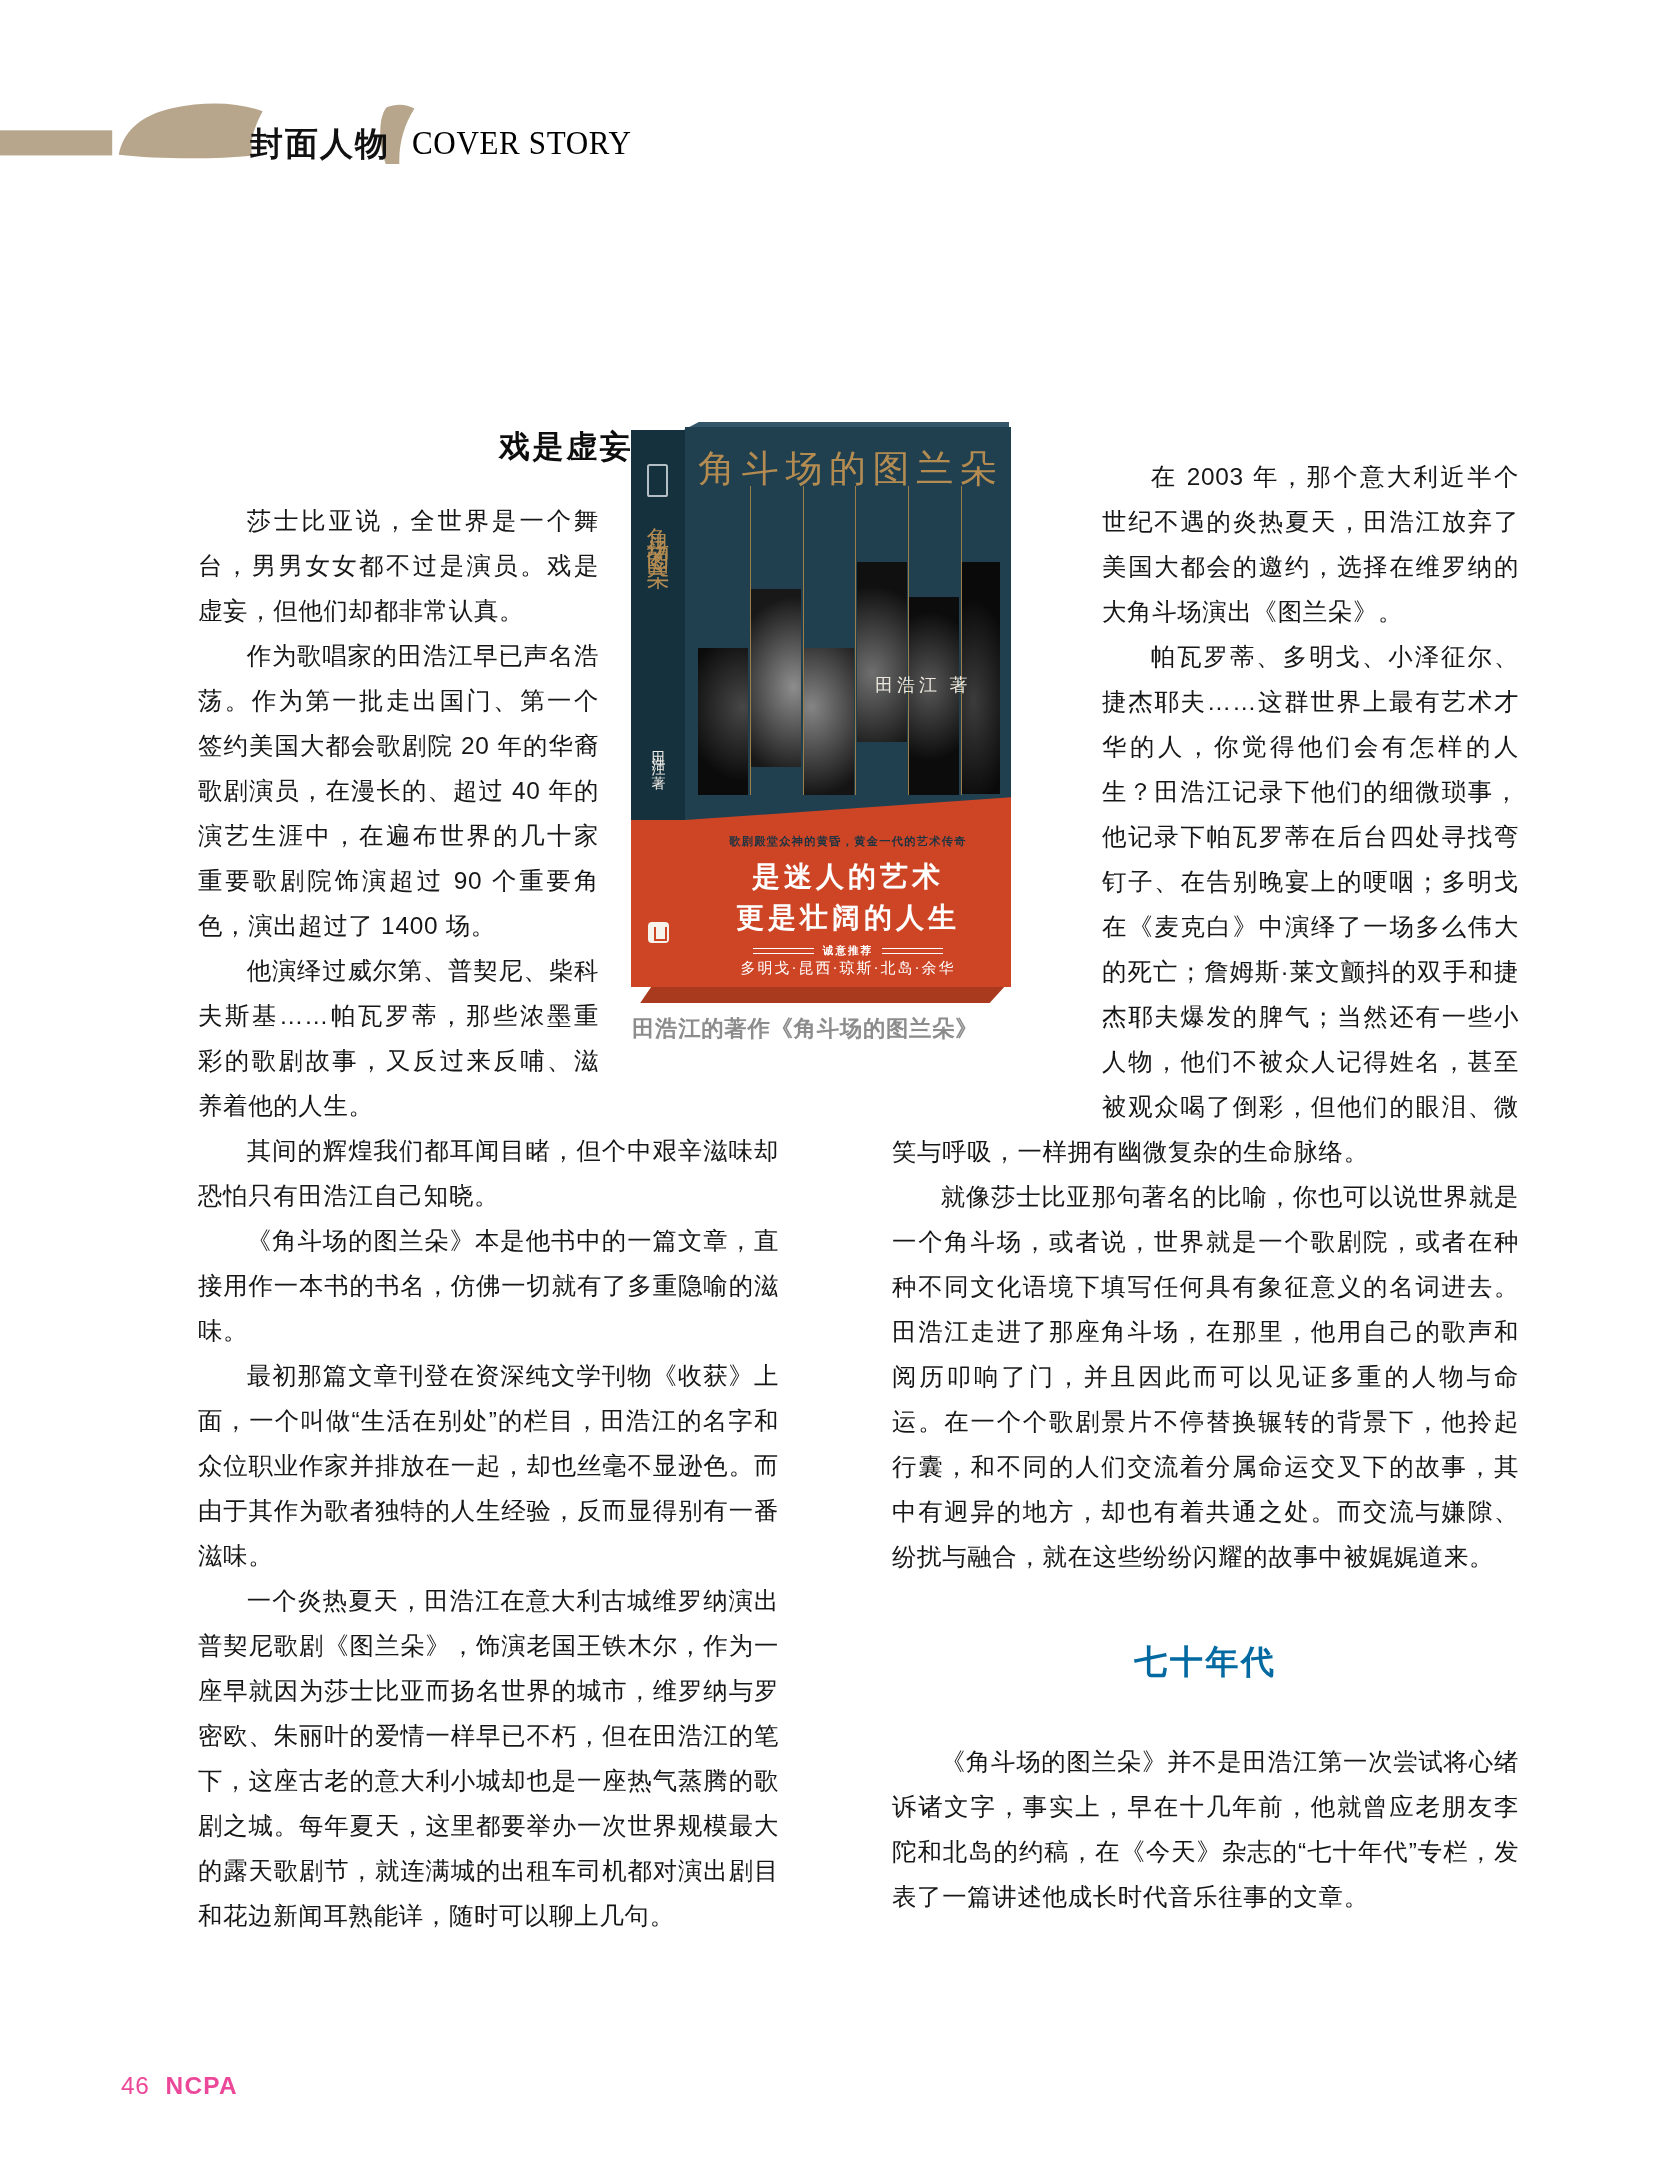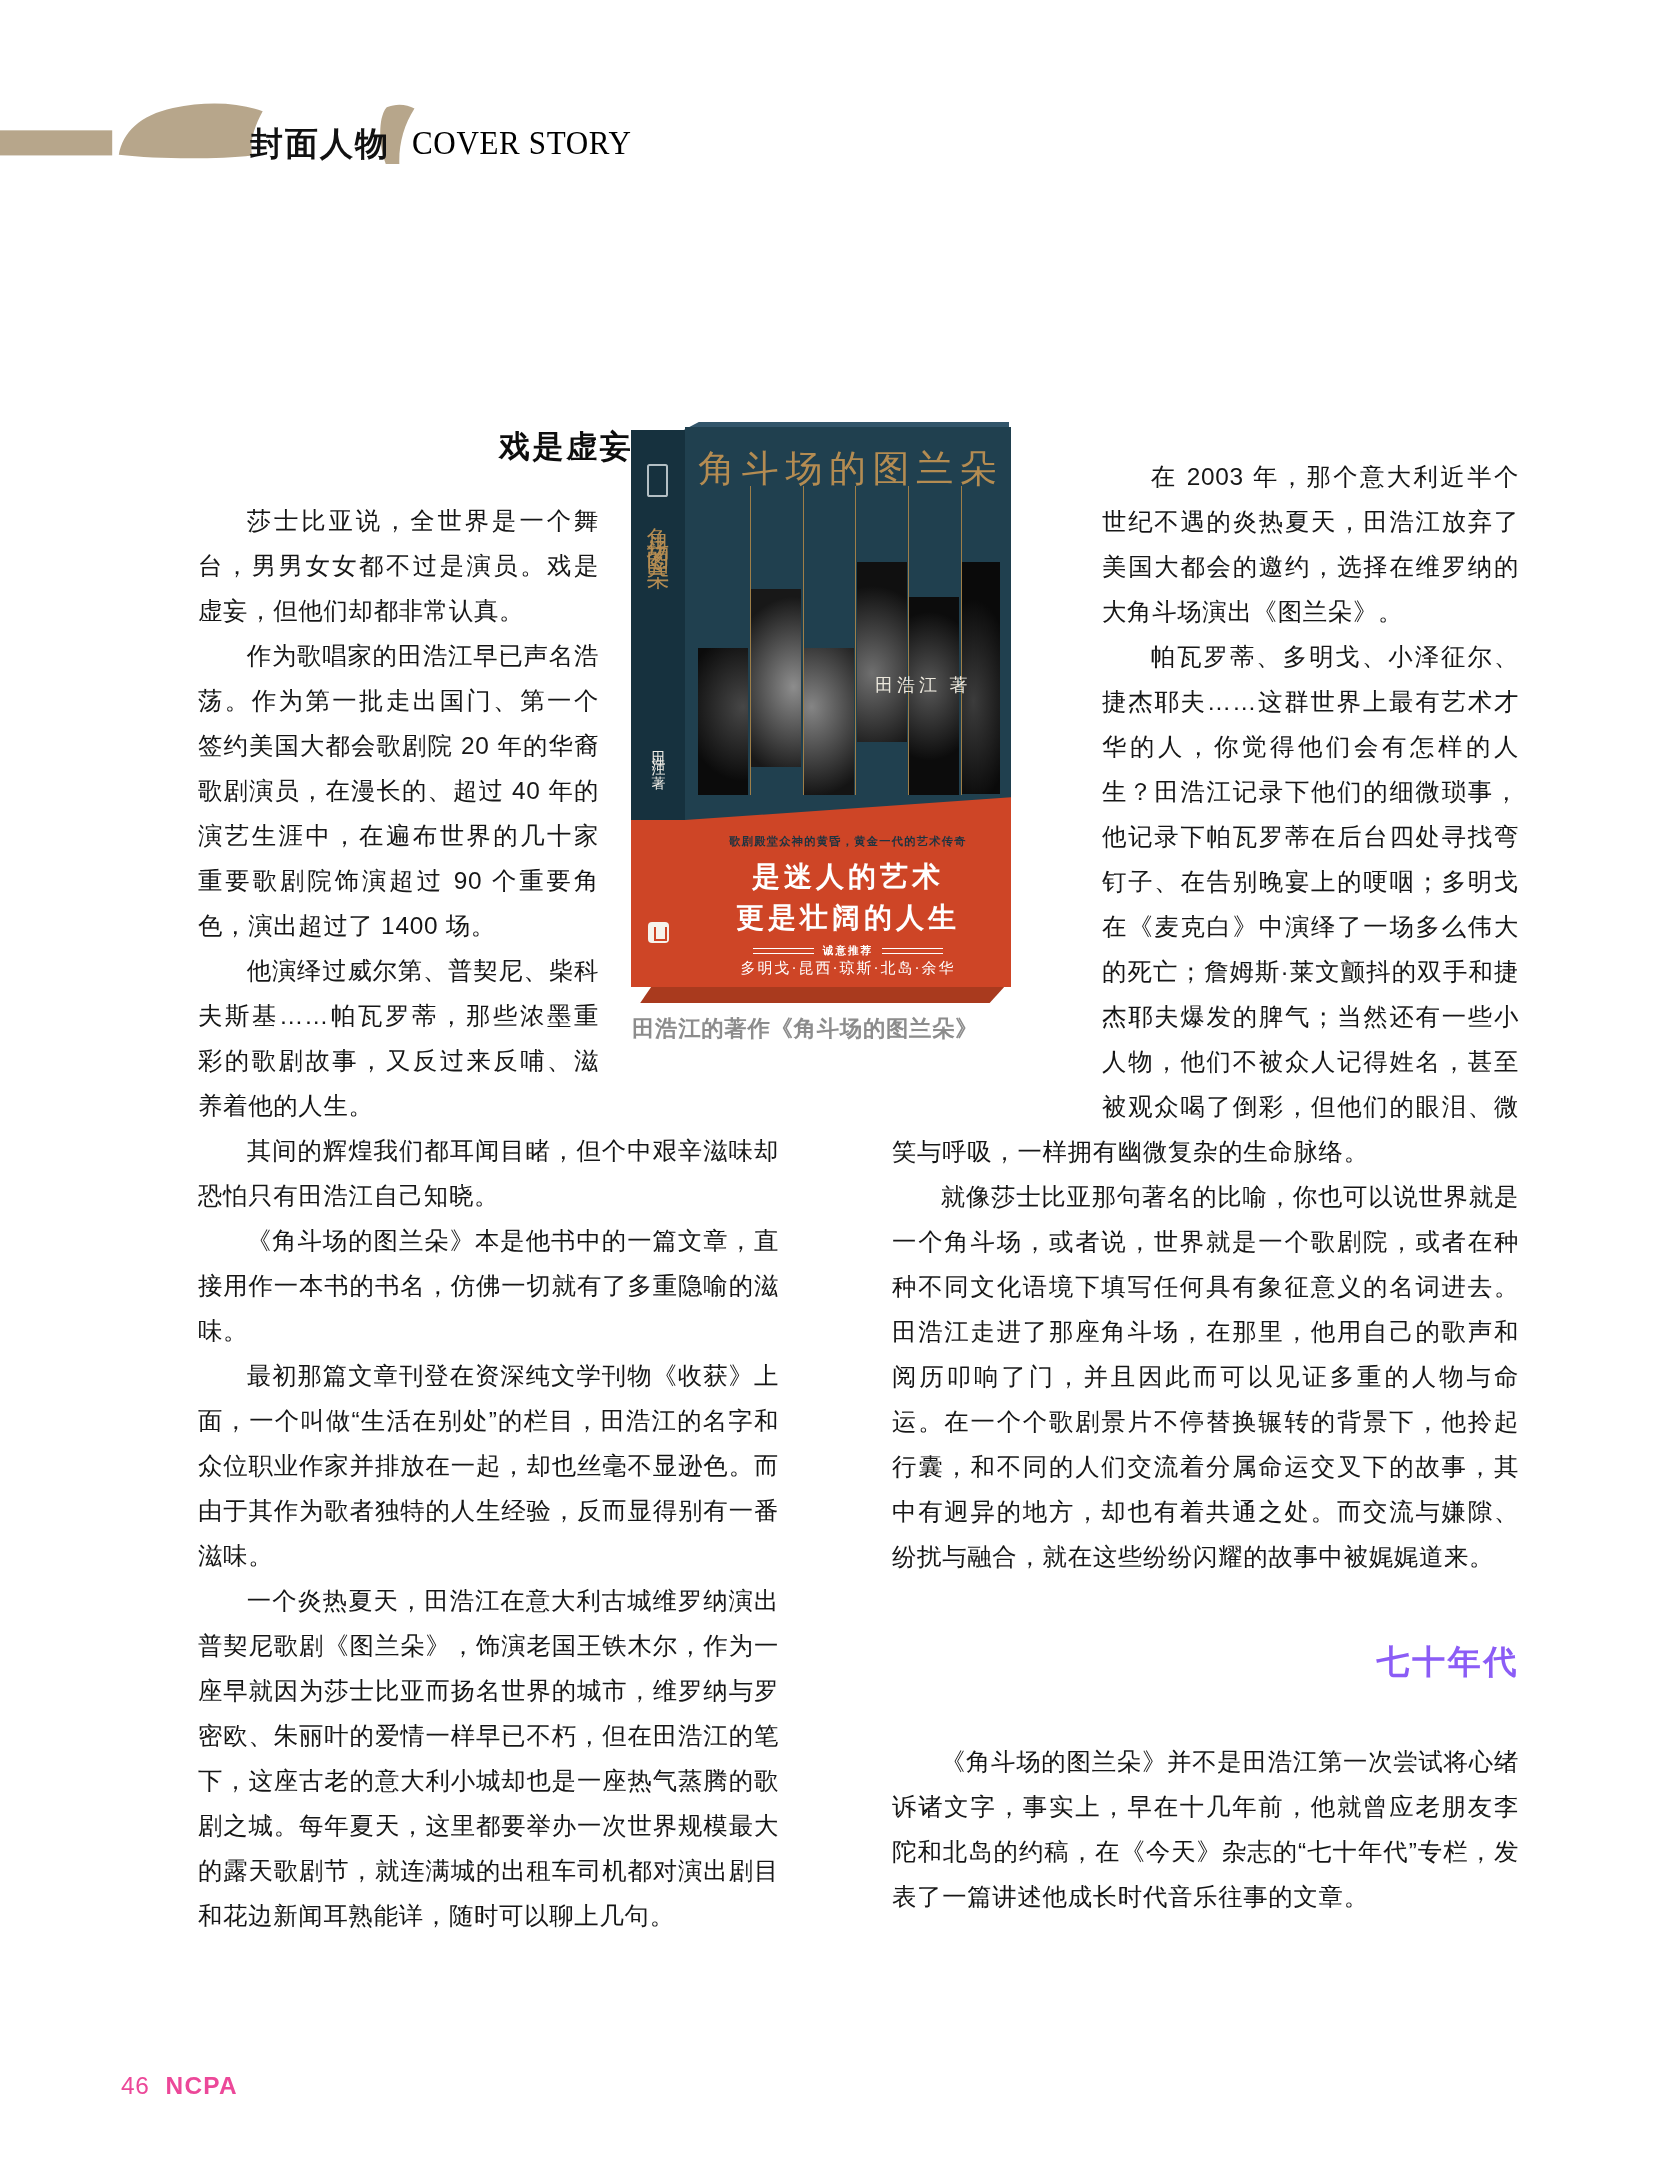--- a/index.html
+++ b/index.html
@@ -30,21 +30,21 @@
   .col{position:absolute;top:428px;font-size:24.4px;line-height:45px;letter-spacing:0.7px;text-align:justify;color:#161616;}
   .col p{margin:0;text-indent:2em;}
   .col-left{left:198px;width:581px;}
   .col-right{left:848px;width:627px;padding-top:26.4px;margin-left:44px;}
   .col-heading{
     margin:0 0 32px 9.2px;font-size:31px;font-weight:800;letter-spacing:2.6px;
     line-height:38px;text-align:right;color:#0d0d0d;
   }
   .sub-heading{
     margin:63px 0 57px 0;font-size:33px;font-weight:800;letter-spacing:2.6px;
-    line-height:40px;text-align:right;color:#8b5cf6;
+    line-height:40px;text-align:center;color:#0369a1;
   }
   .spacer-r{float:right;width:180px;height:564px;}
   .spacer-l{float:left;width:210px;height:635px;}
 
   
   .book{position:absolute;left:631px;top:422px;width:382px;height:585px;margin:0;padding:0;}
   .book-topface{
     position:absolute;left:48px;top:0;width:330px;height:10.6px;
     background:var(--topedge,#33566b);
     clip-path:polygon(6% 0,100% 0,100% 100%,0 100%);

